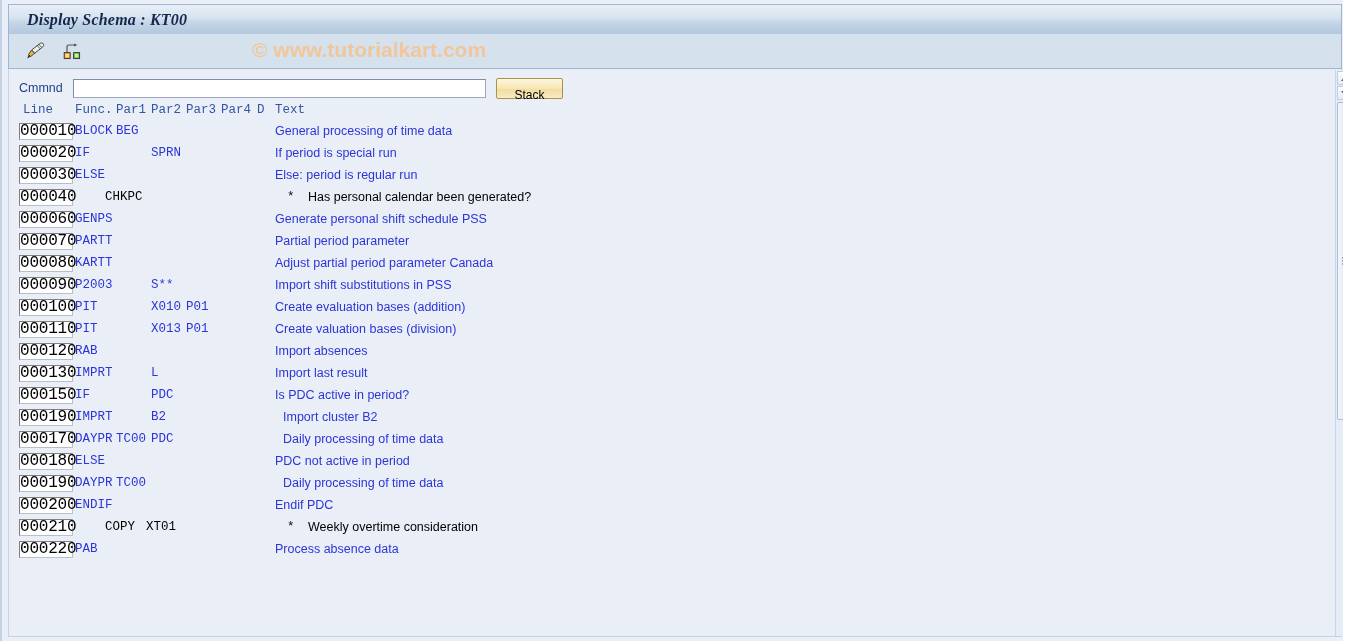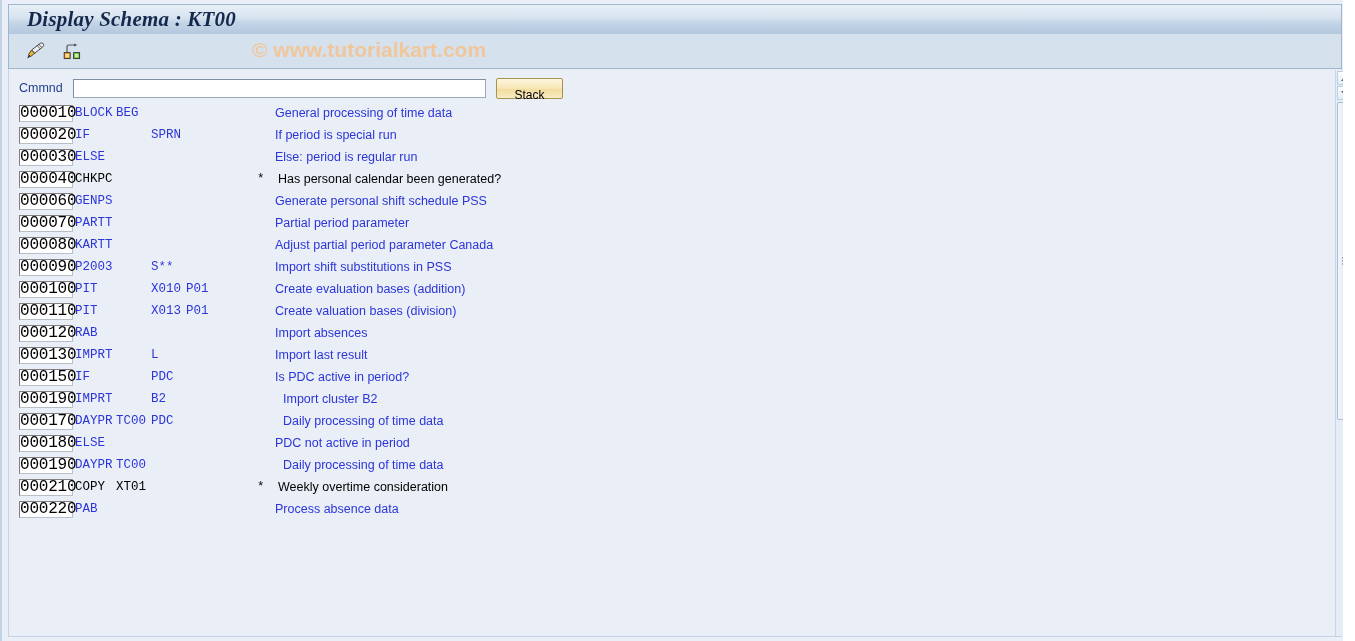--- a/index.html
+++ b/index.html
@@ -46,21 +46,21 @@
     box-sizing: border-box;
     border: 1px solid #9fb6ce;
     border-bottom: none;
     background: linear-gradient(to bottom, #e8eff7 0%, #d8e4f0 42%, #c3d4e6 62%, #b3c8de 100%);
     display: flex;
     align-items: center;
   }
   .titlebar .title-text {
     margin-left: 18px;
     font-family: "Liberation Serif", serif;
-    font-size: 21px;
+    font-size: 16px;
     font-style: italic;
     font-weight: bold;
     color: #14284b;
     letter-spacing: 0.2px;
   }
 
   
   .toolbar {
     position: absolute;
     left: 6px;
@@ -202,21 +202,21 @@
 
   .cell {
     position: absolute;
     top: 3px;
     font-family: "Liberation Mono", monospace;
     font-size: 12.5px;
     line-height: 15px;
     white-space: pre;
     color: #2b35d8;
   }
-  .row.black .cell { color: #000000; }
+  .row.black .cell { color: #000000; margin-left: 30px; }
 
   .c-func { left: 66px; }
   .c-p1   { left: 107px; }
   .c-p2   { left: 142px; }
   .c-p3   { left: 177px; text-align: right; }
   .c-p4   { left: 212px; }
   .c-d    { left: 248px; }
   .c-text {
     left: 266px;
     font-family: "Liberation Sans", sans-serif;
@@ -342,20 +342,30 @@
     <div class="content">
 
       <div class="cmd-row">
         <label class="cmd-label">Cmmnd</label>
         <input class="cmd-input" type="text" value="" style="">
         <button class="stack-btn">Stack</button>
       </div>
 
       <div class="grid">
 
+        <div class="hdr-row">
+          <span style="left:14px">Line</span>
+          <span style="left:66px">Func.</span>
+          <span style="left:107px">Par1</span>
+          <span style="left:142px">Par2</span>
+          <span style="left:177px">Par3</span>
+          <span style="left:212px">Par4</span>
+          <span style="left:248px">D</span>
+          <span style="left:266px">Text</span>
+        </div>
 
         <div id="rows-host">
             <div class="row">
               <div class="linebox">000010</div>
               <div class="cell c-func">BLOCK</div>
               <div class="cell c-p1">BEG</div>
               <div class="cell c-p2"></div>
               <div class="cell c-p3"></div>
               <div class="cell c-p4"></div>
               <div class="cell c-d"></div>
@@ -513,20 +523,30 @@
             </div>
             <div class="row">
               <div class="linebox">000190</div>
               <div class="cell c-func">DAYPR</div>
               <div class="cell c-p1">TC00</div>
               <div class="cell c-p2"></div>
               <div class="cell c-p3"></div>
               <div class="cell c-p4"></div>
               <div class="cell c-d"></div>
               <div class="cell c-text indent">Daily processing of time data</div>
+            </div>
+            <div class="row">
+              <div class="linebox">000200</div>
+              <div class="cell c-func">ENDIF</div>
+              <div class="cell c-p1"></div>
+              <div class="cell c-p2"></div>
+              <div class="cell c-p3"></div>
+              <div class="cell c-p4"></div>
+              <div class="cell c-d"></div>
+              <div class="cell c-text">Endif PDC</div>
             </div>
             <div class="row black">
               <div class="linebox">000210</div>
               <div class="cell c-func">COPY</div>
               <div class="cell c-p1">XT01</div>
               <div class="cell c-p2"></div>
               <div class="cell c-p3"></div>
               <div class="cell c-p4"></div>
               <div class="cell c-d">*</div>
               <div class="cell c-text">Weekly overtime consideration</div>

